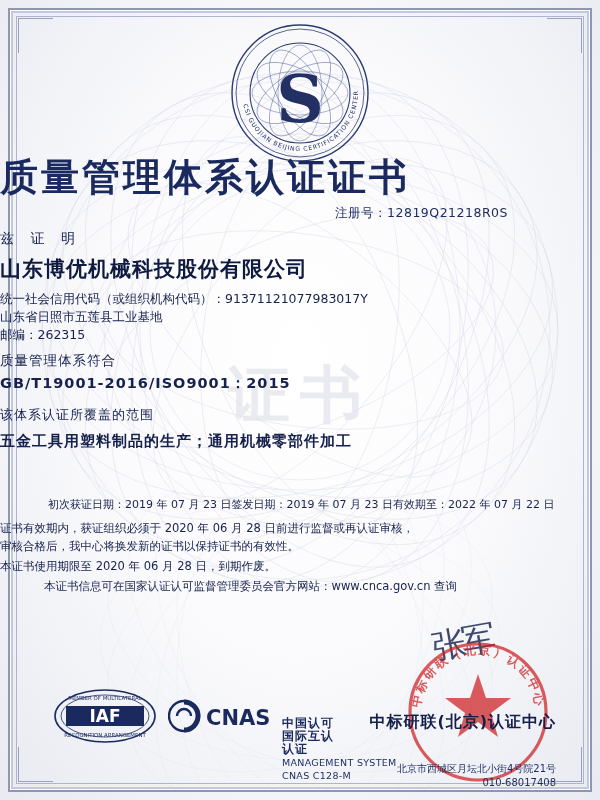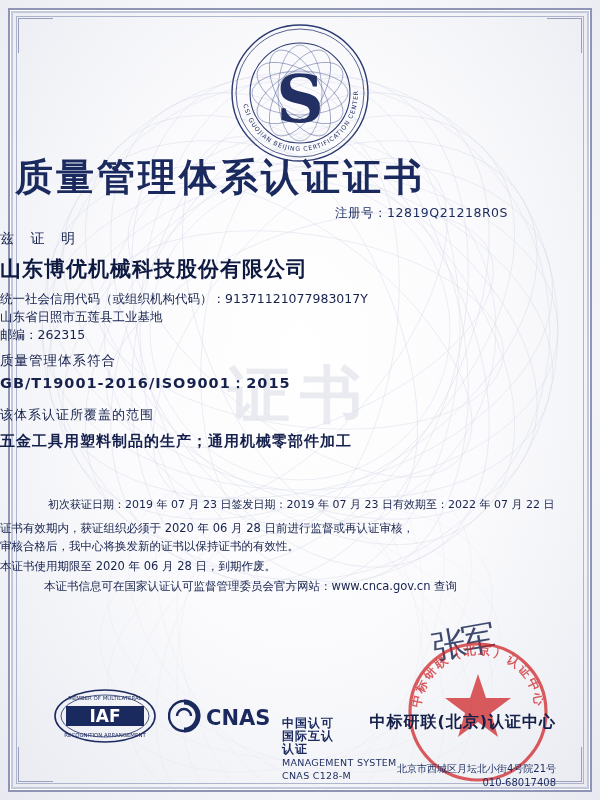--- a/index.html
+++ b/index.html
@@ -81,21 +81,21 @@
     position: absolute;
     left: 50%;
     top: 18px;
     transform: translateX(-50%);
     width: 150px;
     height: 150px;
   }
 
   .title {
     position: absolute;
-    left: 15px; right: 0;
+    left: 0; right: 0;
     top: 152px;
     font-family: "DejaVu Sans", sans-serif;
     font-weight: bold;
     font-size: 38px;
     letter-spacing: 3px;
     color: #1b2a5e;
   }
 
   .reg-no {
     position: absolute;

